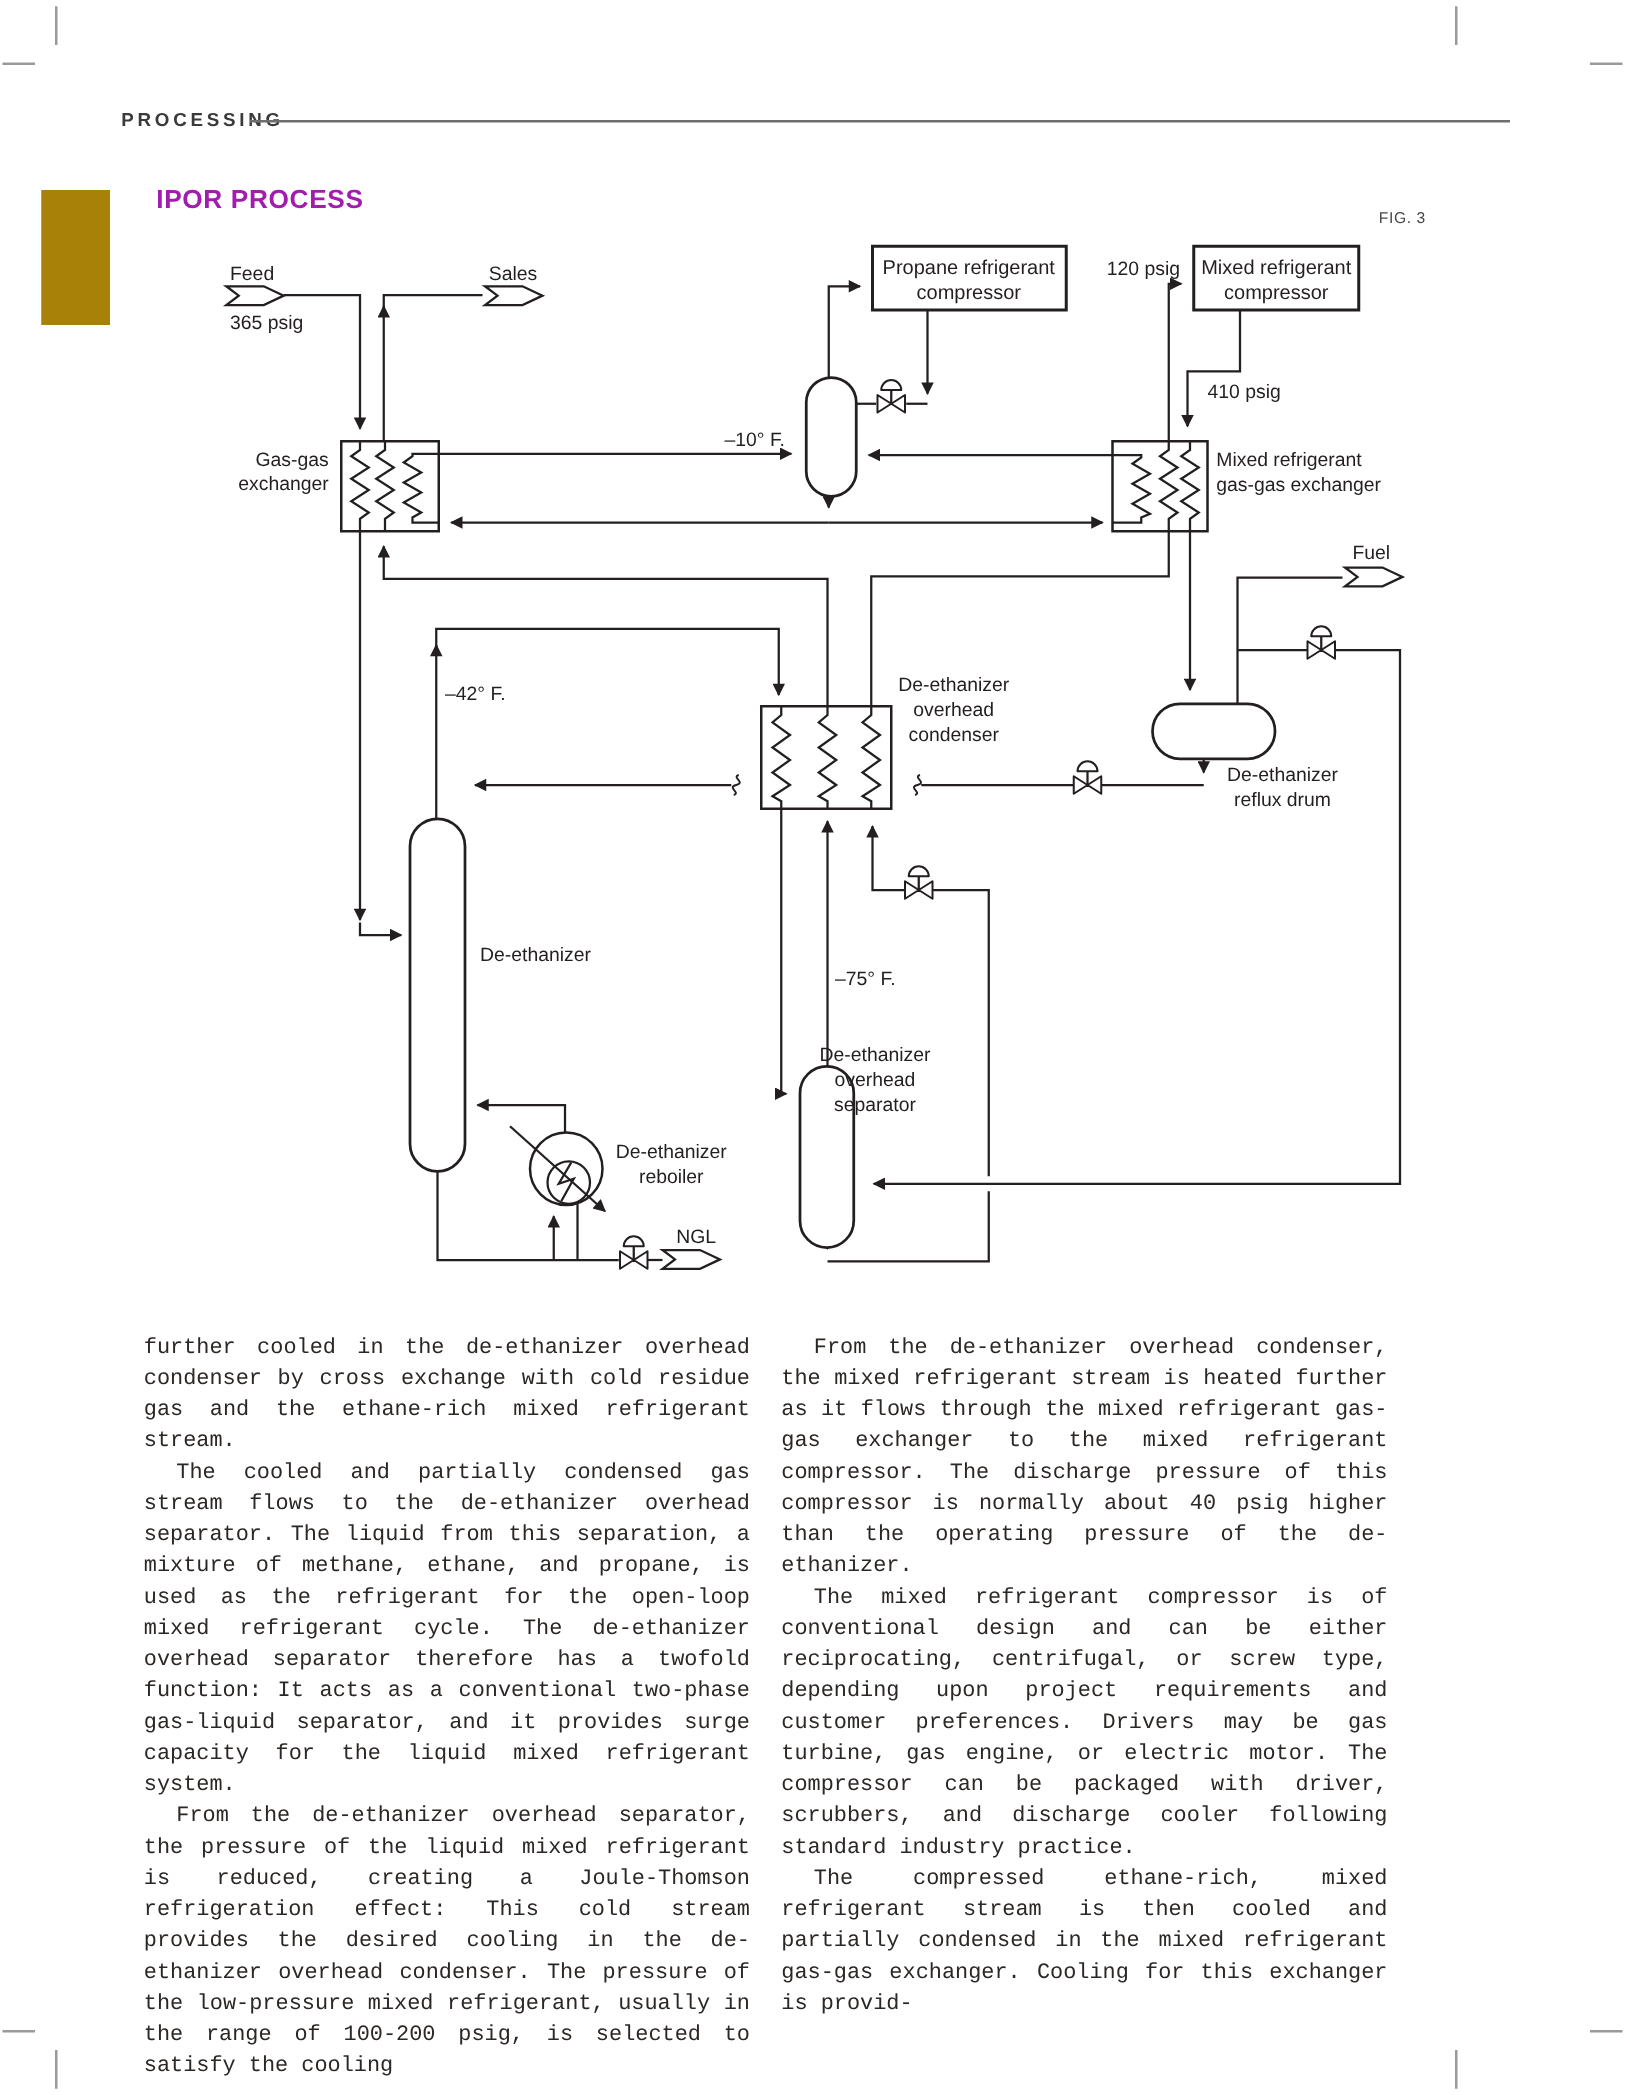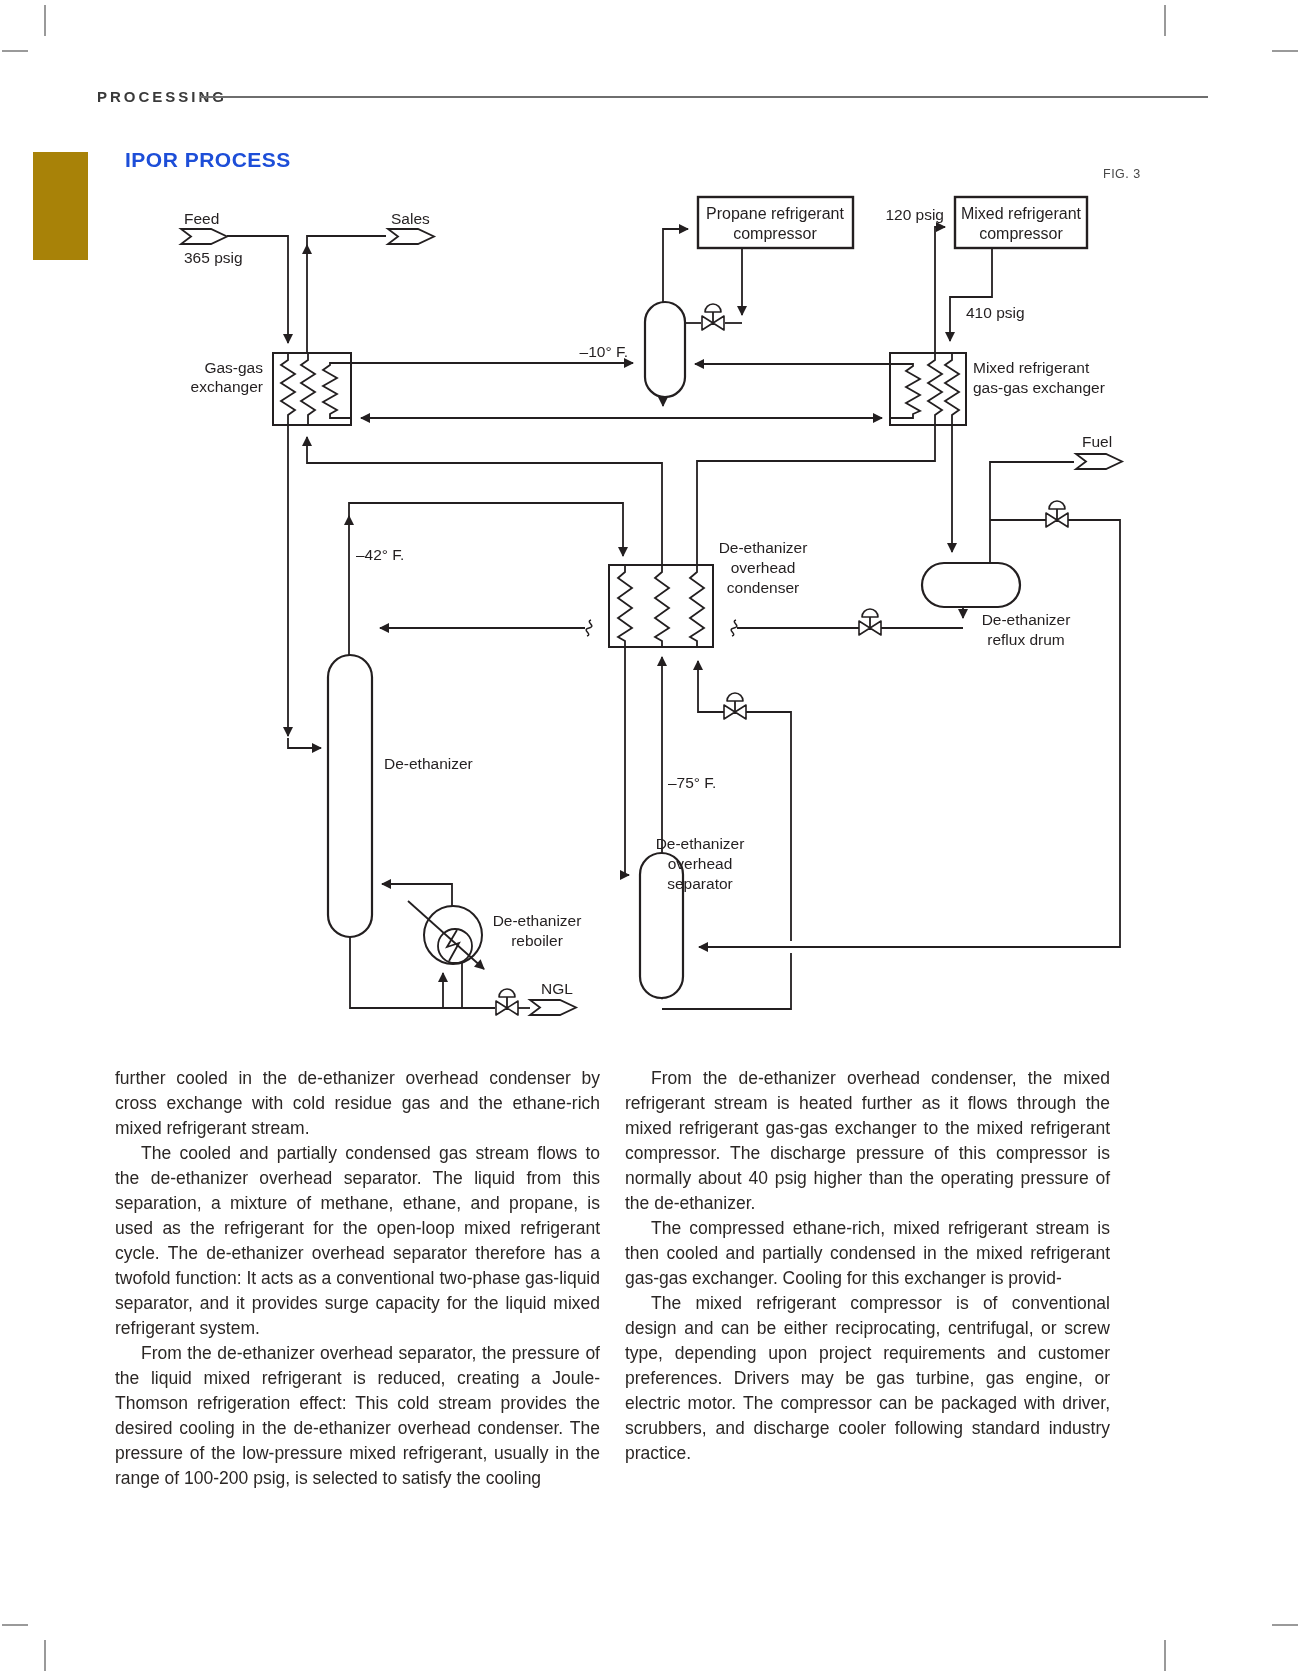--- a/index.html
+++ b/index.html
@@ -6,35 +6,35 @@
   .page{position:relative;width:1300px;height:1676px;background:#ffffff;margin:0 auto;
         font-family:"Liberation Sans",sans-serif;overflow:hidden;}
   
   .crop{position:absolute;background:#9a9a9a;}
   
   .section-label{position:absolute;left:97px;top:88px;font-size:15px;font-weight:bold;
         letter-spacing:3px;color:#3a3a3a;}
   .header-rule{position:absolute;left:200px;top:96px;width:1008px;height:2px;background:#6e6e6e;}
   .gold-block{position:absolute;left:33px;top:152px;width:55px;height:108px;background:#a88208;}
   .fig-title{position:absolute;left:125px;top:148px;font-size:21px;font-weight:bold;
-        letter-spacing:0.5px;color:#1d4ed8;}
+        letter-spacing:0.5px;color:#a21caf;}
   
   .diagram{position:absolute;left:0;top:0;width:1300px;height:1050px;}
   .pline{fill:none;stroke:#231f20;stroke-width:1.8;}
   .pbox{fill:#ffffff;stroke:#231f20;stroke-width:2;}
   .vessel{fill:#ffffff;stroke:#231f20;stroke-width:2.2;}
   .coil{fill:none;stroke:#231f20;stroke-width:1.8;stroke-linejoin:miter;}
   .valve{fill:#ffffff;stroke:#231f20;stroke-width:1.6;stroke-linejoin:round;}
   .flag{fill:#ffffff;stroke:#231f20;stroke-width:1.8;stroke-linejoin:miter;}
   .lbl{font-family:"Liberation Sans",sans-serif;font-size:15.5px;fill:#231f20;}
   .lbl-sm{font-family:"Liberation Sans",sans-serif;font-size:12.5px;fill:#474747;letter-spacing:0.5px;}
   .lbl-box{font-family:"Liberation Sans",sans-serif;font-size:16px;fill:#231f20;}
   
   .article{position:absolute;left:115px;top:1066px;width:995px;display:flex;gap:25px;
-        font-family:Liberation Sans, sans-serif;font-size:17.5px;line-height:25px;color:#2b2725;}
+        font-family:Liberation Mono, monospace;font-size:17.5px;line-height:25px;color:#2b2725;}
   .col{width:485px;text-align:justify;}
   .col p{margin:0;}
   .col p.ind{text-indent:26px;}
 </style>
 </head>
 <body>
 
 <div class="page">
 
   <div class="crop" style="left:44px;top:5px;width:1.5px;height:31px;"></div>
@@ -212,18 +212,18 @@
   </svg>
 
   <div class="article">
     <div class="col">
       <p>further cooled in the de-ethanizer overhead condenser by cross exchange with cold residue gas and the ethane-rich mixed refrigerant stream.</p>
       <p class="ind">The cooled and partially condensed gas stream flows to the de-ethanizer overhead separator. The liquid from this separation, a mixture of methane, ethane, and propane, is used as the refrigerant for the open-loop mixed refrigerant cycle. The de-ethanizer overhead separator therefore has a twofold function: It acts as a conventional two-phase gas-liquid separator, and it provides surge capacity for the liquid mixed refrigerant system.</p>
       <p class="ind">From the de-ethanizer overhead separator, the pressure of the liquid mixed refrigerant is reduced, creating a Joule-Thomson refrigeration effect: This cold stream provides the desired cooling in the de-ethanizer overhead condenser. The pressure of the low-pressure mixed refrigerant, usually in the range of 100-200 psig, is selected to satisfy the cooling</p>
     </div>
     <div class="col">
       <p class="ind">From the de-ethanizer overhead condenser, the mixed refrigerant stream is heated further as it flows through the mixed refrigerant gas-gas exchanger to the mixed refrigerant compressor. The discharge pressure of this compressor is normally about 40 psig higher than the operating pressure of the de-ethanizer.</p>
+      <p class="ind">The mixed refrigerant compressor is of conventional design and can be either reciprocating, centrifugal, or screw type, depending upon project requirements and customer preferences. Drivers may be gas turbine, gas engine, or electric motor. The compressor can be packaged with driver, scrubbers, and discharge cooler following standard industry practice.</p>
       <p class="ind">The compressed ethane-rich, mixed refrigerant stream is then cooled and partially condensed in the mixed refrigerant gas-gas exchanger. Cooling for this exchanger is provid-</p>
-      <p class="ind">The mixed refrigerant compressor is of conventional design and can be either reciprocating, centrifugal, or screw type, depending upon project requirements and customer preferences. Drivers may be gas turbine, gas engine, or electric motor. The compressor can be packaged with driver, scrubbers, and discharge cooler following standard industry practice.</p>
     </div>
   </div>
 
 </div>
 
 </body></html>

